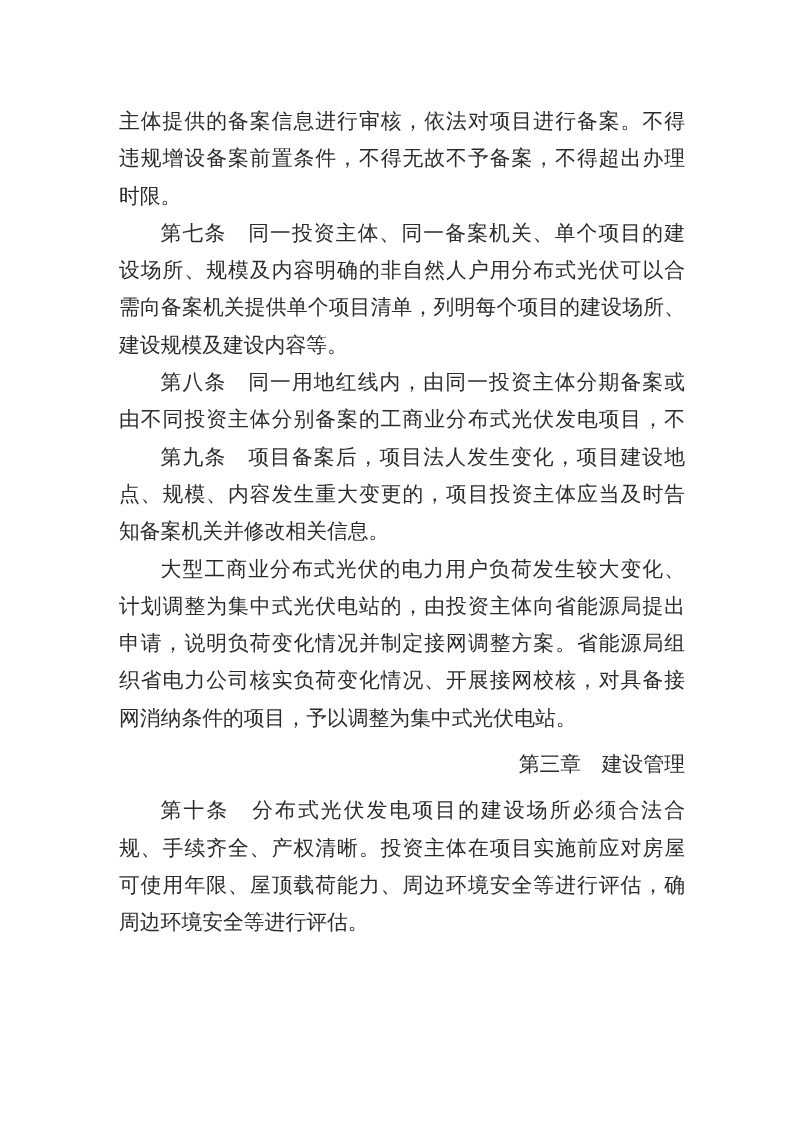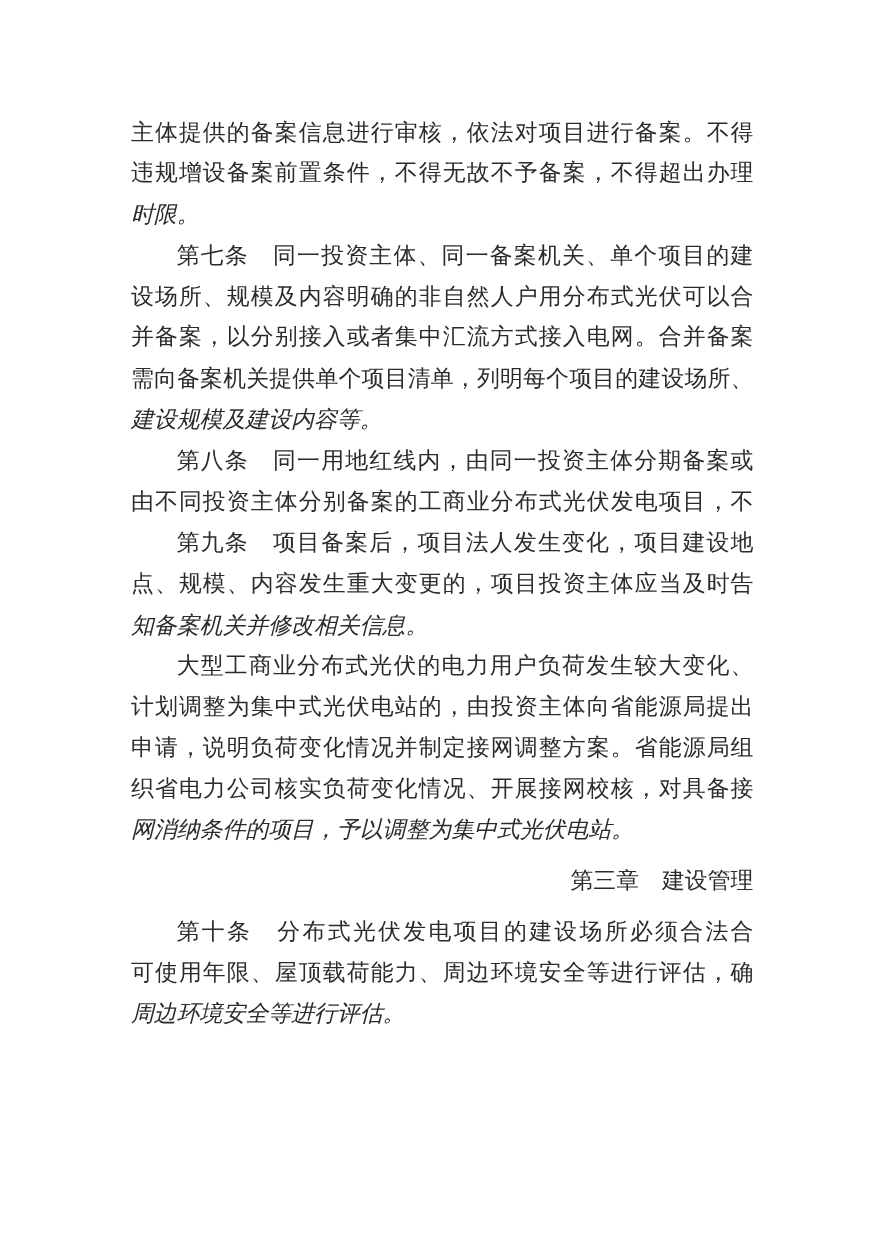--- a/index.html
+++ b/index.html
@@ -28,21 +28,20 @@
     line-height: 37.3px;
     height: 37.3px;
     text-align: justify;
     text-align-last: justify;
     overflow: hidden;
     letter-spacing: 0;
   }
   .line.last {
     text-align: right;
     text-align-last: left;
-    font-style: italic;
   }
   .line.indent {
     text-indent: 2em;
   }
   .heading {
     font-size: 20.8px;
     line-height: 37.3px;
     height: 37.3px;
     margin: 9px 0 9px 0;
     text-align: right;
@@ -67,21 +66,20 @@
 <div class="page">
   <main class="content" id="content">
       <div class="para">
         <div class="line">主体提供的备案信息进行审核，依法对项目进行备案。不得</div>
         <div class="line">违规增设备案前置条件，不得无故不予备案，不得超出办理</div>
         <div class="line last">时限。</div>
       </div>
       <div class="para">
         <div class="line indent">第七条　同一投资主体、同一备案机关、单个项目的建</div>
         <div class="line">设场所、规模及内容明确的非自然人户用分布式光伏可以合</div>
-        <div class="line">并备案，以分别接入或者集中汇流方式接入电网。合并备案</div>
         <div class="line">需向备案机关提供单个项目清单，列明每个项目的建设场所、</div>
         <div class="line last">建设规模及建设内容等。</div>
       </div>
       <div class="para">
         <div class="line indent">第八条　同一用地红线内，由同一投资主体分期备案或</div>
         <div class="line">由不同投资主体分别备案的工商业分布式光伏发电项目，不</div>
       </div>
       <div class="para">
         <div class="line indent">第九条　项目备案后，项目法人发生变化，项目建设地</div>
         <div class="line">点、规模、内容发生重大变更的，项目投资主体应当及时告</div>
@@ -90,18 +88,19 @@
       <div class="para">
         <div class="line indent">大型工商业分布式光伏的电力用户负荷发生较大变化、</div>
         <div class="line">计划调整为集中式光伏电站的，由投资主体向省能源局提出</div>
         <div class="line">申请，说明负荷变化情况并制定接网调整方案。省能源局组</div>
         <div class="line">织省电力公司核实负荷变化情况、开展接网校核，对具备接</div>
         <div class="line last">网消纳条件的项目，予以调整为集中式光伏电站。</div>
       </div>
       <div class="heading">第三章　建设管理</div>
       <div class="para">
         <div class="line indent">第十条　分布式光伏发电项目的建设场所必须合法合</div>
+        <div class="line">规、手续齐全、产权清晰。投资主体在项目实施前应对房屋</div>
         <div class="line">可使用年限、屋顶载荷能力、周边环境安全等进行评估，确</div>
         <div class="line last">周边环境安全等进行评估。</div>
       </div>
     </main>
   <div class="footer">— 3 —</div>
 </div>
 
 </body></html>

